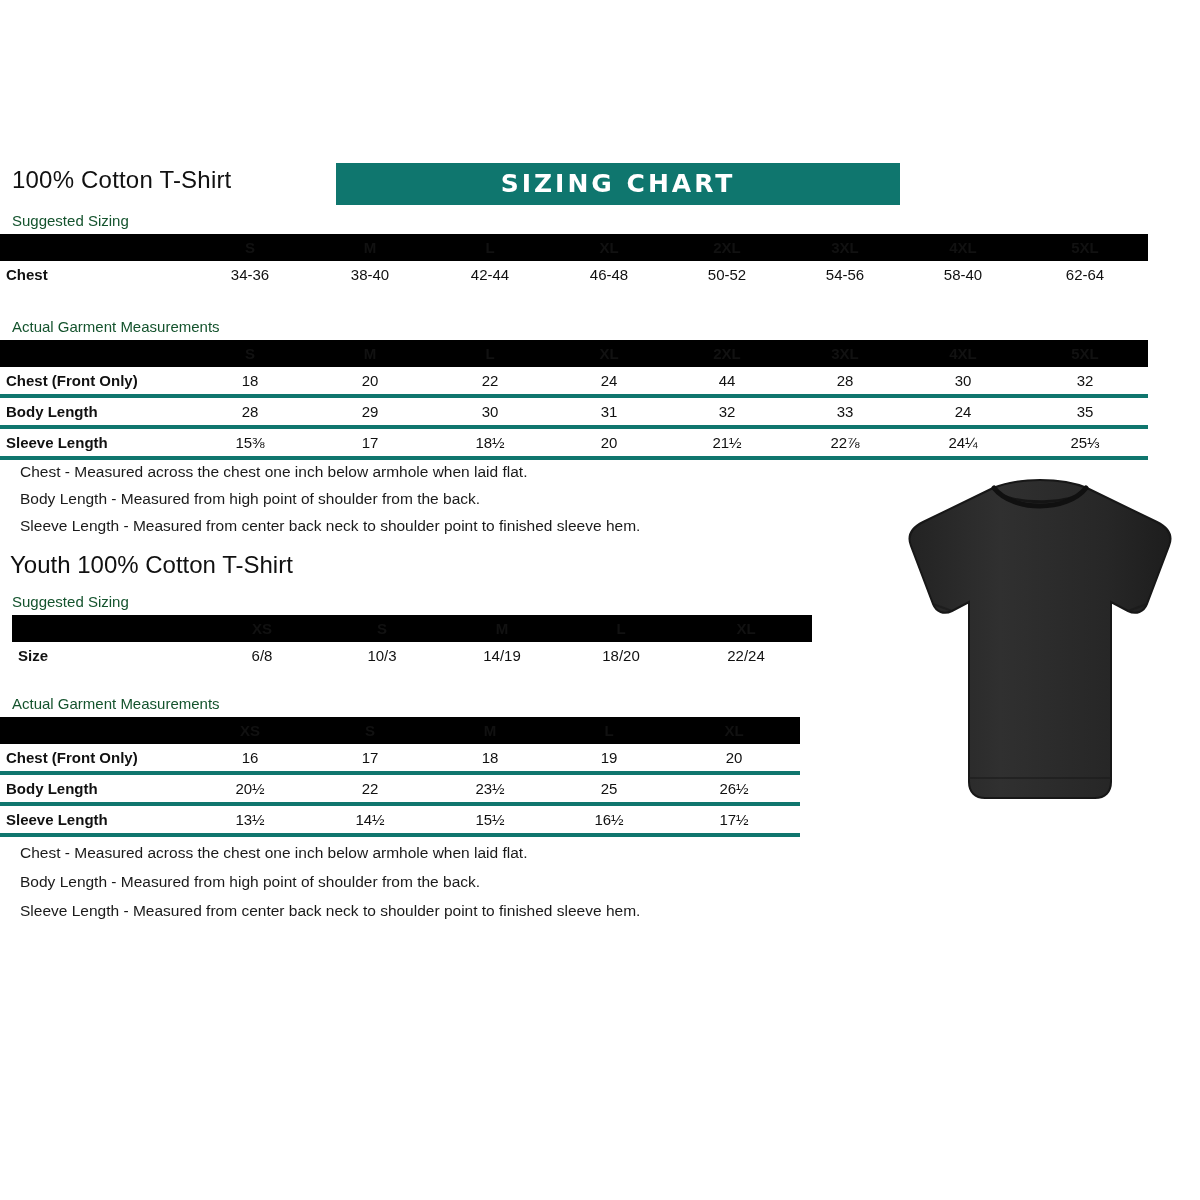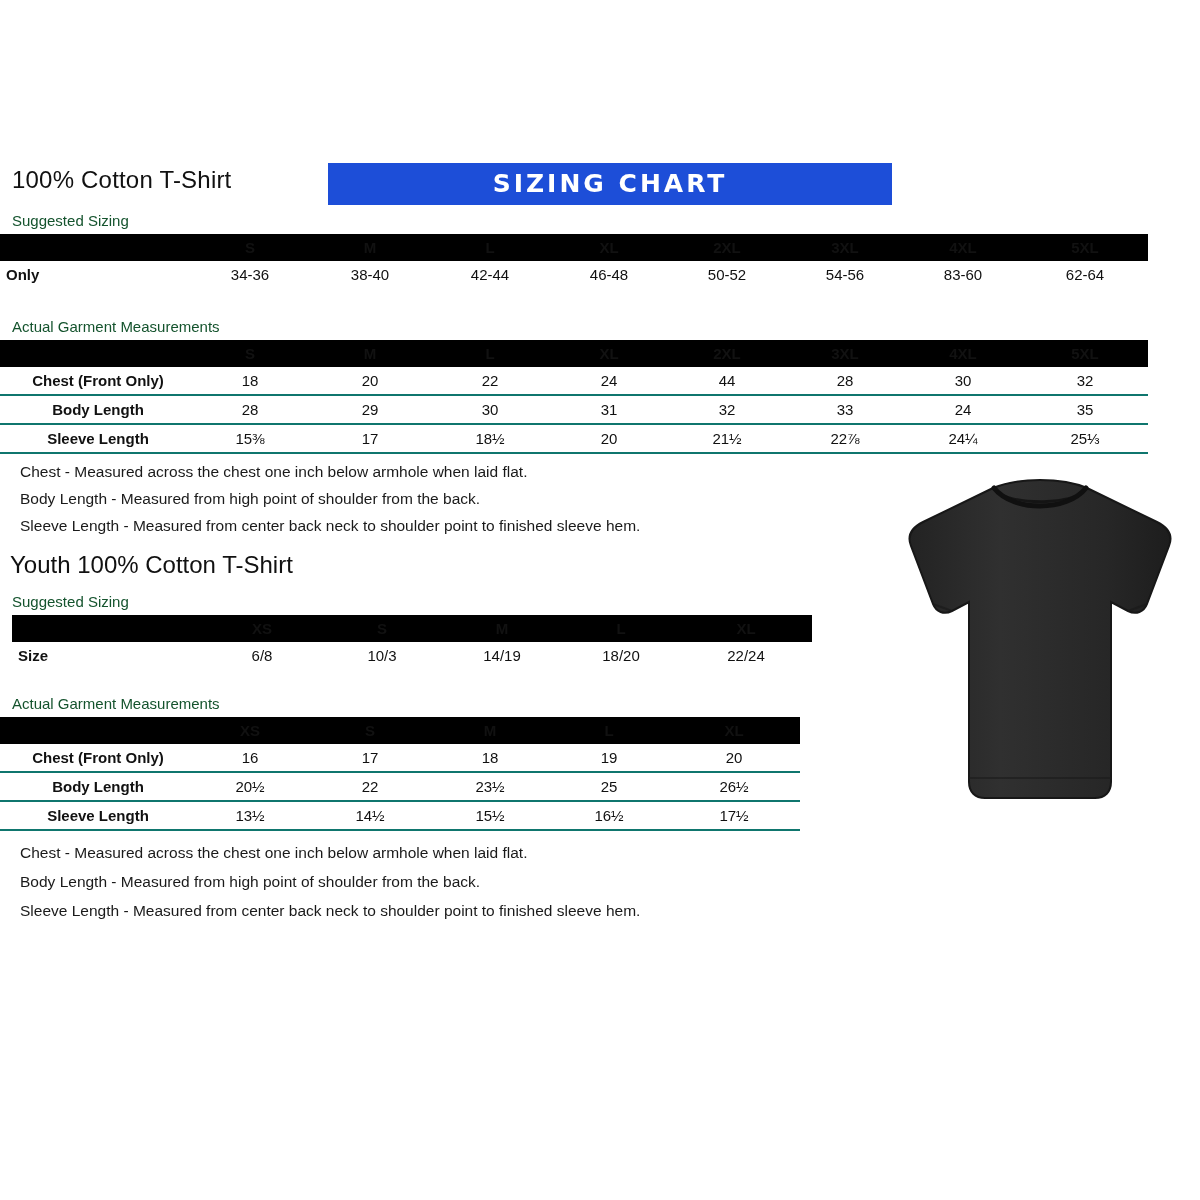--- a/index.html
+++ b/index.html
@@ -28,25 +28,25 @@
     position: absolute;
     left: 12px;
     top: 166px;
     font-size: 24px;
     font-weight: 400;
     letter-spacing: 0.2px;
     white-space: nowrap;
   }
   .sizing-chart-banner {
     position: absolute;
-    left: 328px;
+    left: 336px;
     top: 163px;
     width: 564px;
     height: 42px;
-    background: #1d4ed8;
+    background: #0f766e;
   }
   .sizing-chart-banner span {
     display: block;
     text-align: center;
     color: #ffffff;
     font-size: 25px;
     font-weight: 700;
     letter-spacing: 3px;
     line-height: 42px;
     font-family: "DejaVu Sans", sans-serif;
@@ -90,22 +90,21 @@
     color: #111111;
     font-size: 15px;
     vertical-align: middle;
   }
   .tbl td.lbl {
     text-align: left;
     padding-left: 6px;
     font-weight: 700;
   }
   .tbl tr.rule td {
-    border-bottom: 2px solid #0f766e;
-    text-align: center;
+    border-bottom: 4px solid #0f766e;
   }
   .tbl tr.norule td {
     border-bottom: none;
   }
 
   
   .note {
     position: absolute;
     left: 20px;
     font-size: 15.5px;
@@ -162,28 +161,28 @@
       <td>S</td>
       <td>M</td>
       <td>L</td>
       <td>XL</td>
       <td>2XL</td>
       <td>3XL</td>
       <td>4XL</td>
       <td>5XL</td>
     </tr>
     <tr class="norule">
-      <td class="lbl">Only</td>
+      <td class="lbl">Chest</td>
       <td>34-36</td>
       <td>38-40</td>
       <td>42-44</td>
       <td>46-48</td>
       <td>50-52</td>
       <td>54-56</td>
-      <td>83-60</td>
+      <td>58-40</td>
       <td>62-64</td>
     </tr>
   </tbody>
     </table>
 
   <div class="caption" style="top:318px;">Actual Garment Measurements</div>
 
   <table class="tbl" style="left:0px; top:340px; width:1148px;">
     <colgroup>
       <col style="width:190px">

